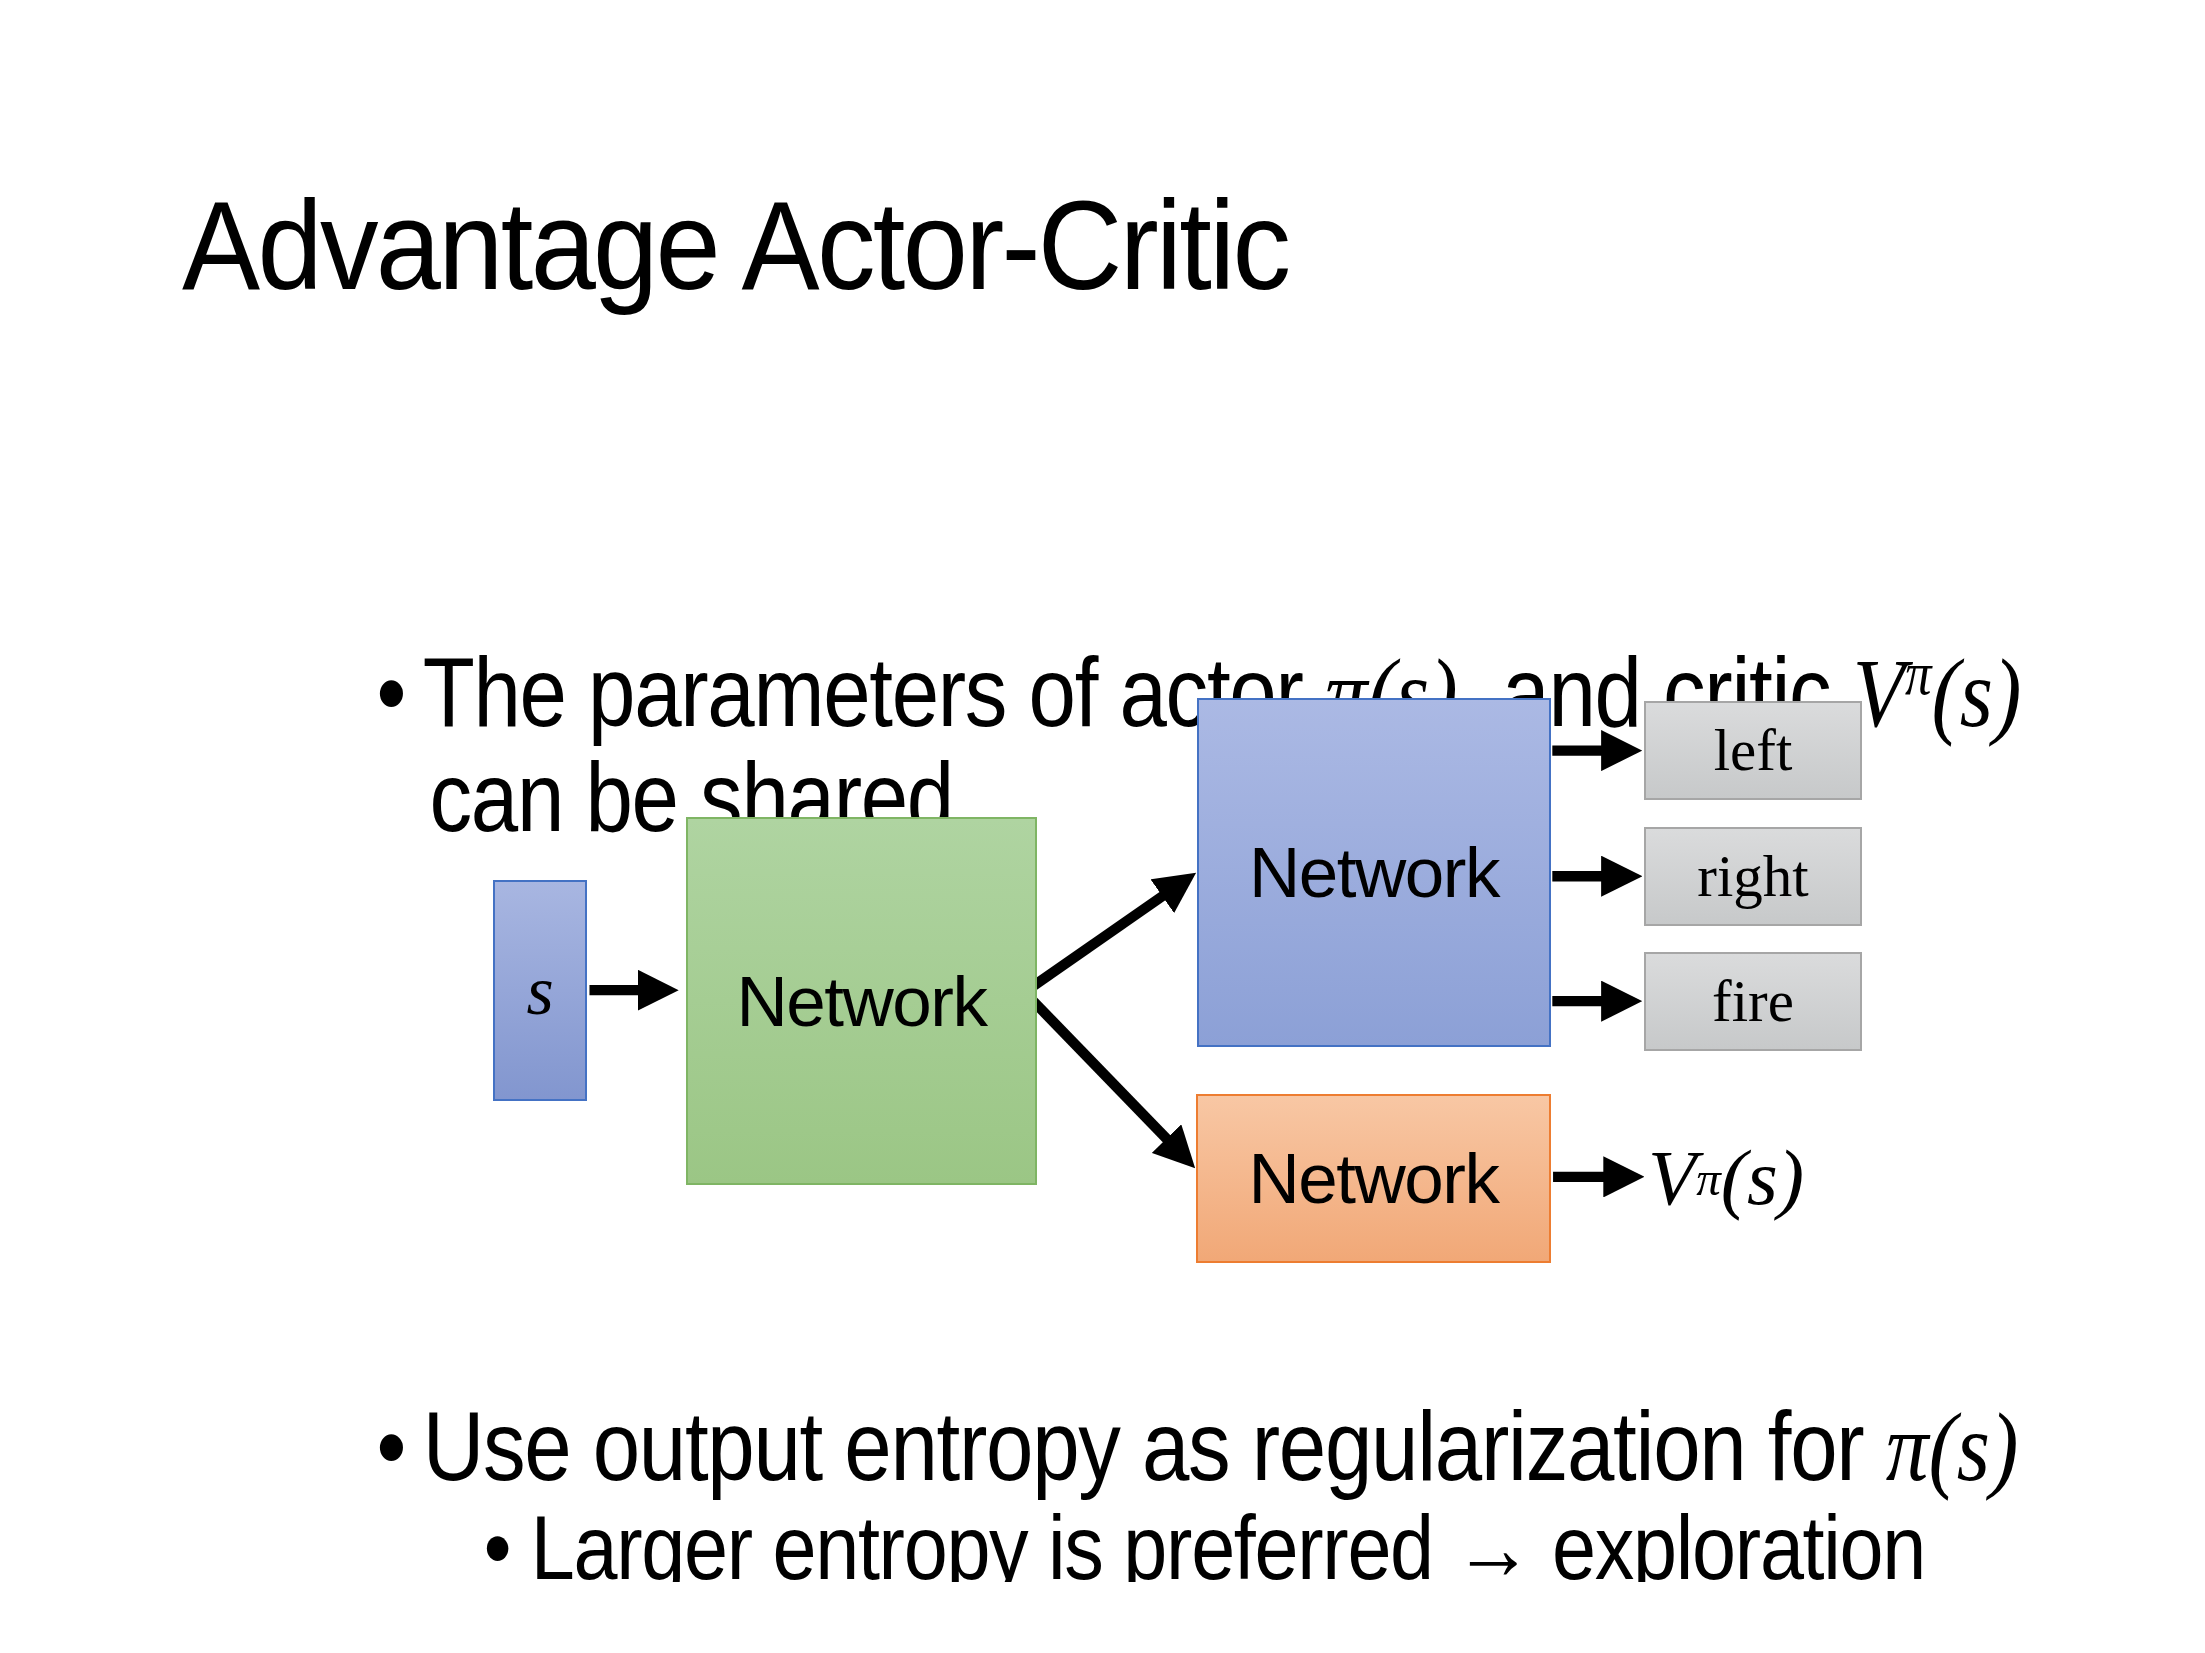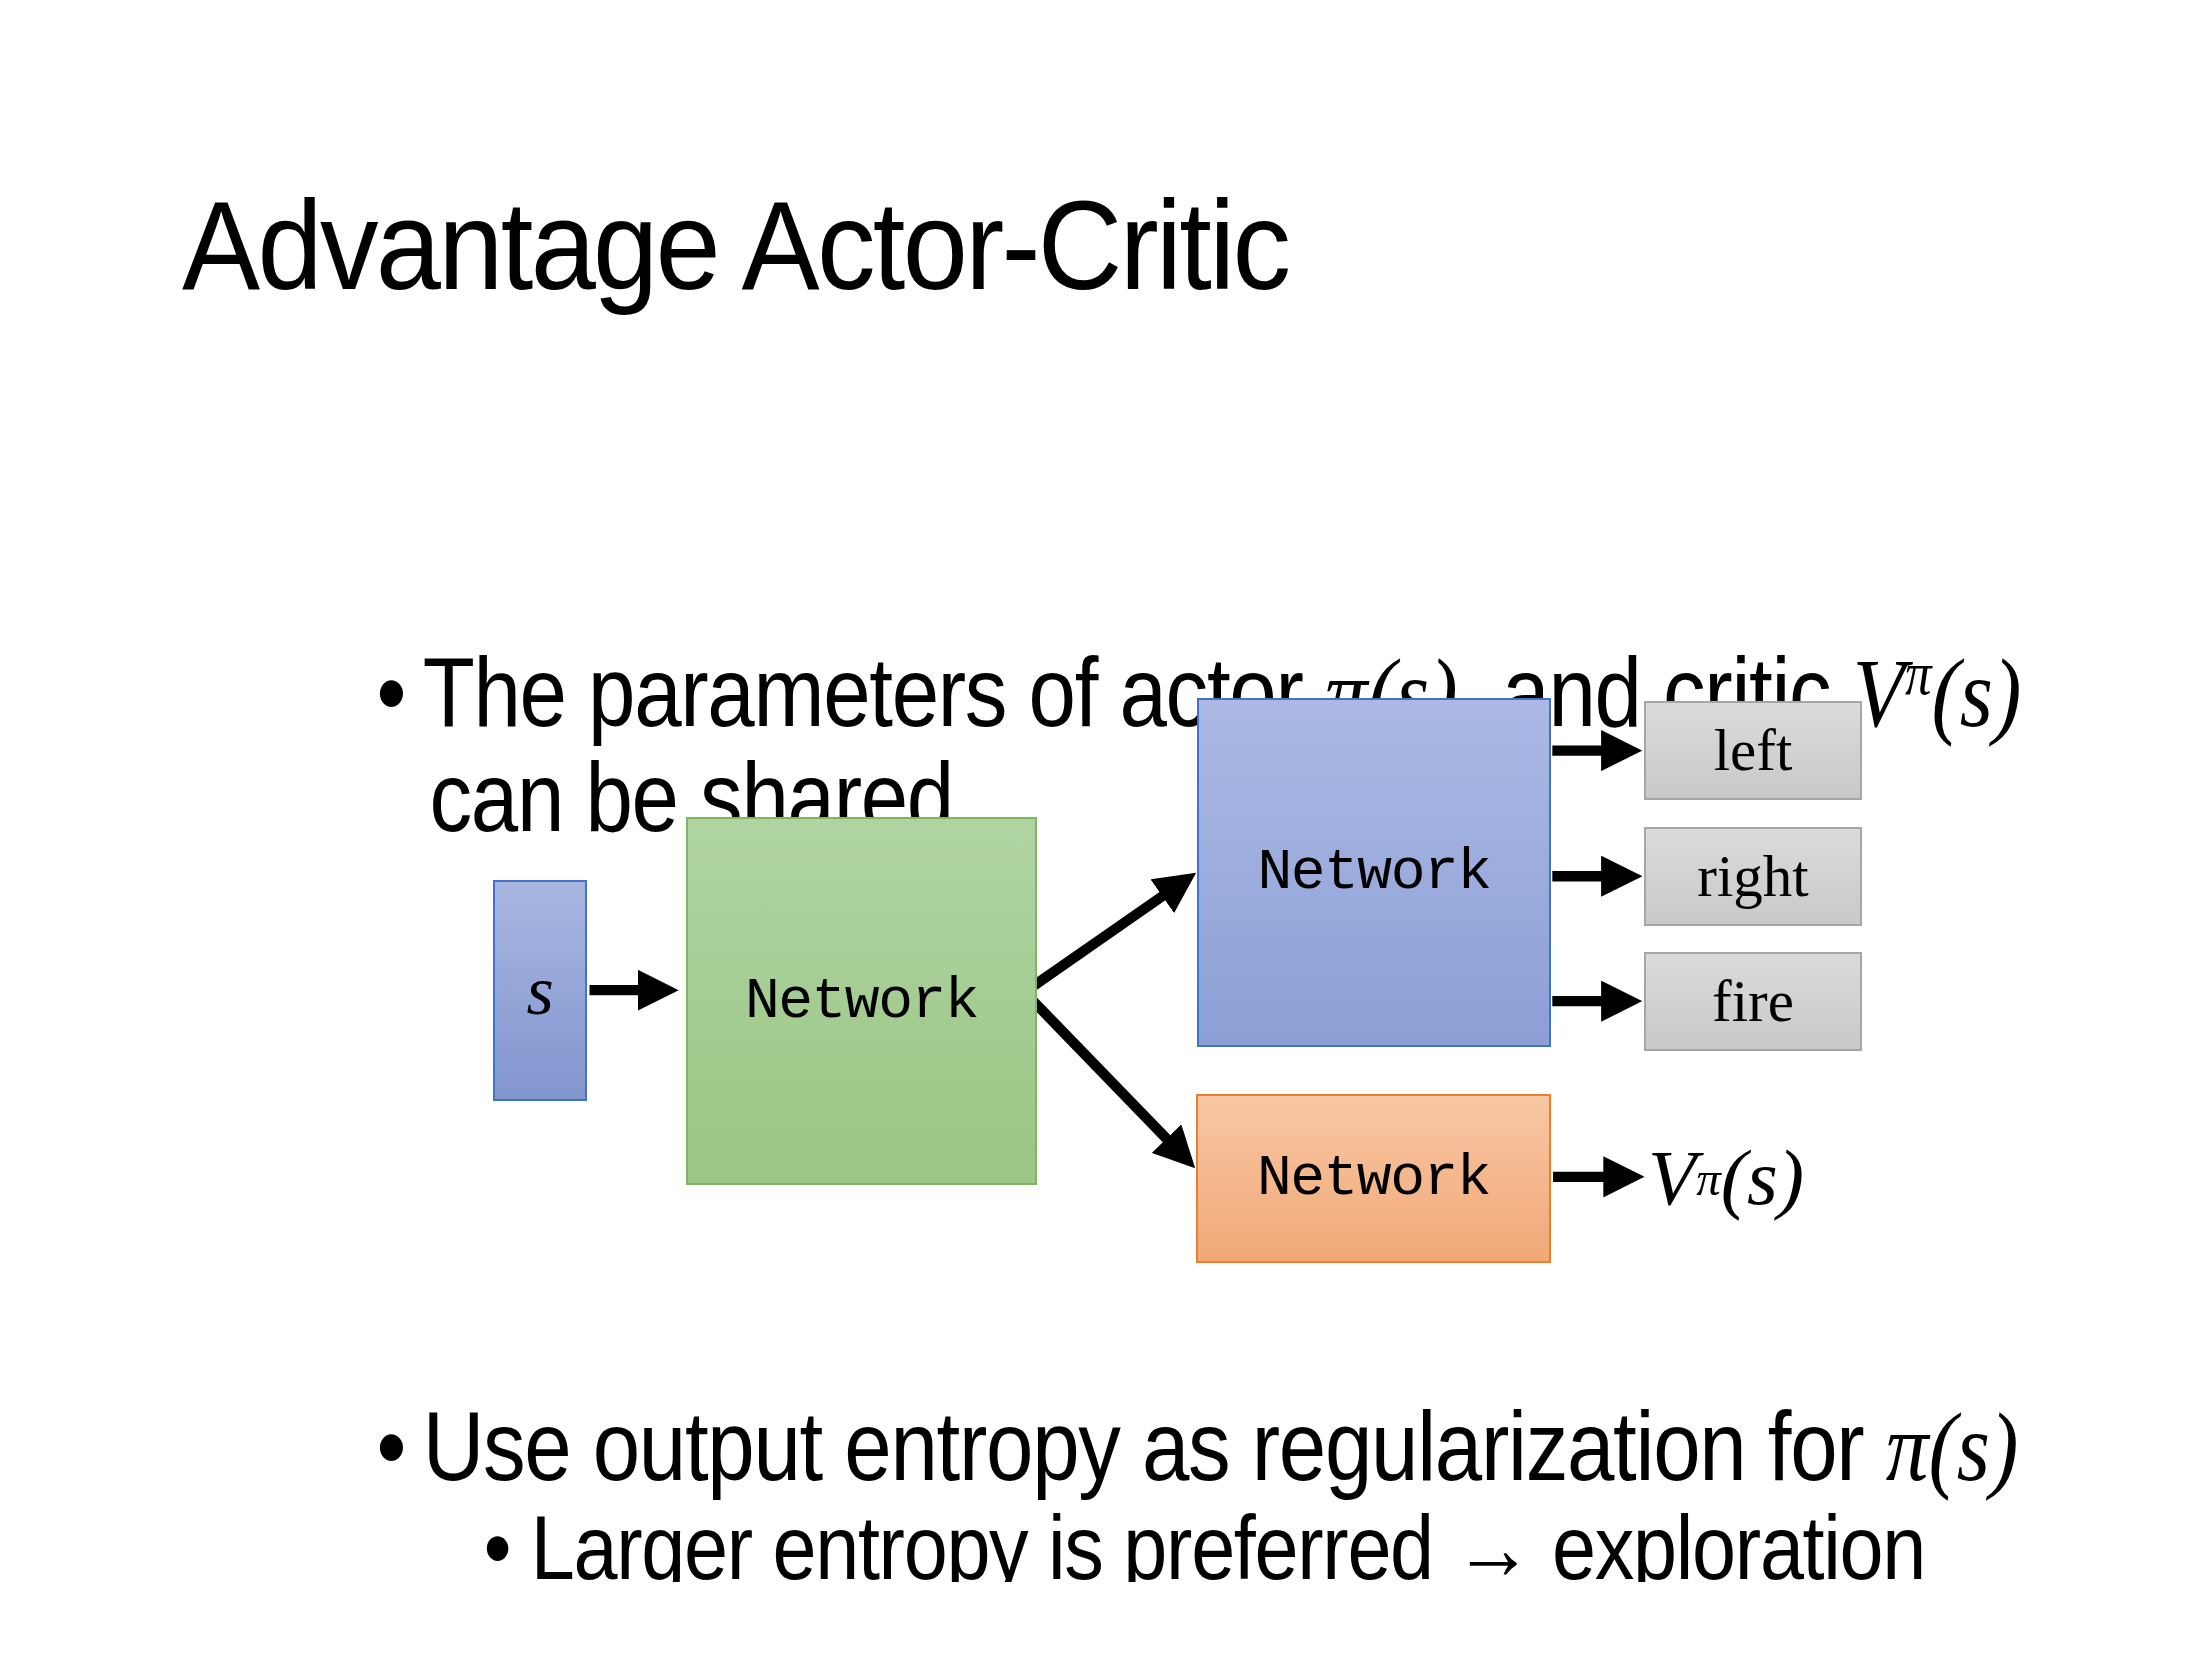--- a/index.html
+++ b/index.html
@@ -31,21 +31,21 @@
     font-family:"Liberation Serif", serif; font-style:italic;
     letter-spacing:0;
   }
   .sup { font-size:0.62em; vertical-align:0.52em; }
 
   
   .box {
     position:absolute; display:flex; align-items:center; justify-content:center;
     box-sizing:border-box;
   }
-  .net-label { font-size:58px; letter-spacing:-1.5px;font-family:Liberation Mono, monospace; }
+  .net-label { font-size:71px; letter-spacing:-1.5px; }
   .state-box {
     left:493px; top:880px; width:94px; height:221px;
     background:linear-gradient(#a8b6e1, #8296cf);
     border:2.2px solid #4472c4;
   }
   .state-label { font-family:"Liberation Serif", serif; font-style:italic; font-size:70px; }
   .shared-box {
     left:686px; top:817px; width:351px; height:368px;
     background:linear-gradient(#afd4a1, #9bc685);
     border:2.2px solid #7fb564;

